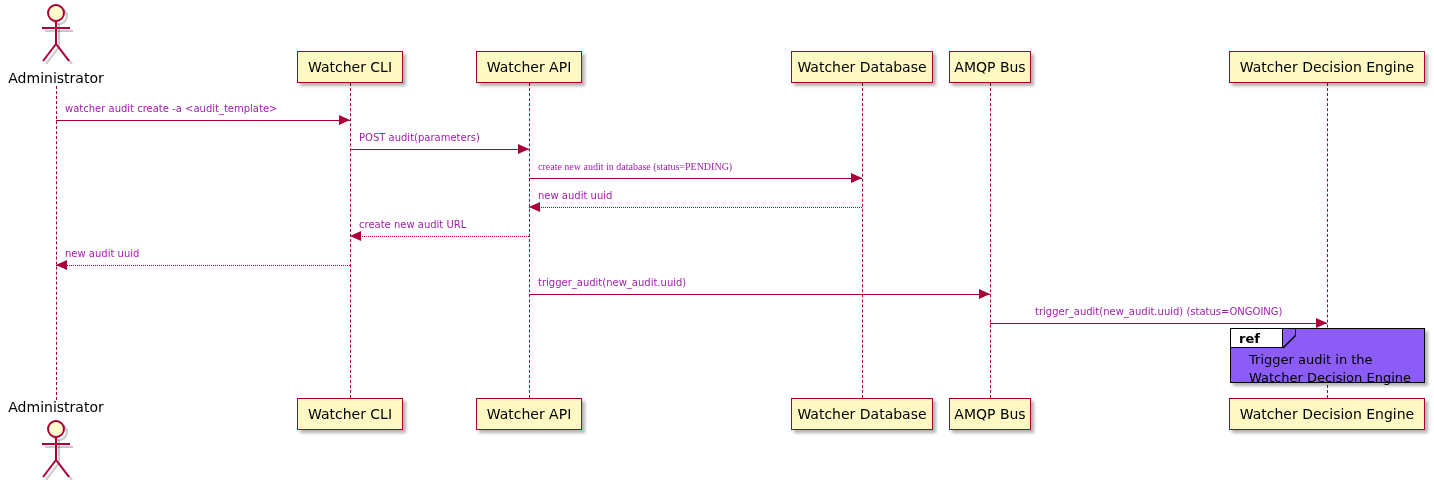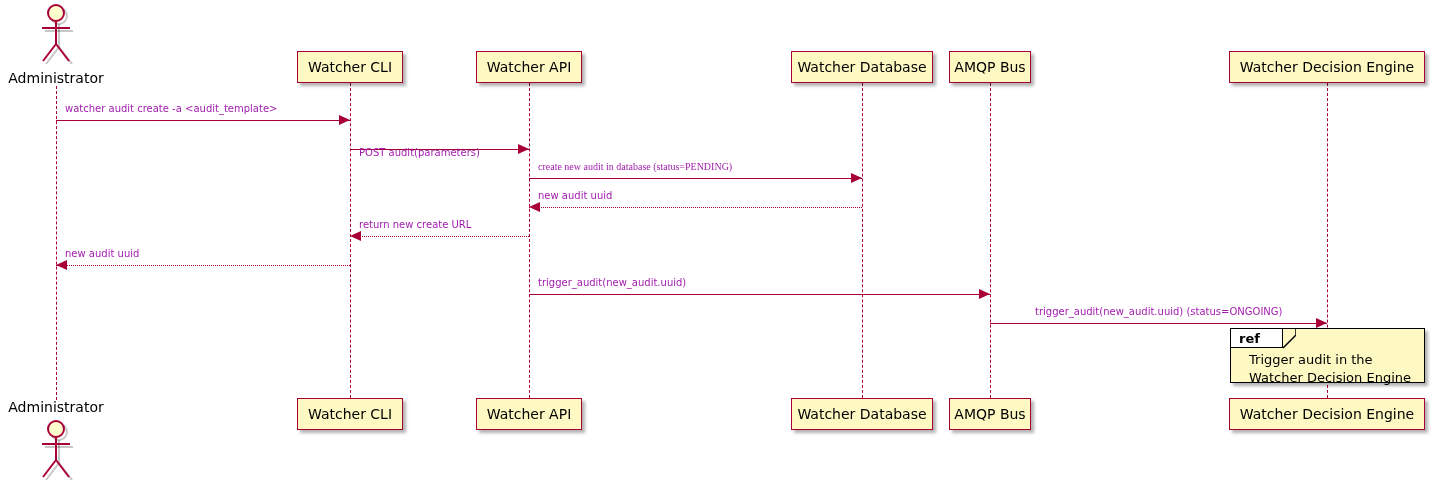--- a/index.html
+++ b/index.html
@@ -66,21 +66,21 @@
     line-height: 1;
   }
   .arrowhead {
     position: absolute;
     width: 0;
     height: 0;
   }
   .refbox {
     position: absolute;
     box-sizing: border-box;
-    background: #fef9c3;
+    background: #8b5cf6;
     border: 1.5px solid #000000;
     box-shadow: 3px 3px 3px rgba(0,0,0,0.30);
   }
   .ref-tab {
     position: absolute;
     left: 0;
     top: 0;
     height: 19px;
     box-sizing: border-box;
     background: #FFFFFF;
@@ -157,30 +157,30 @@
     <div class="pbox" style="left: 790.6px; top: 398px; width: 142.8px; height: 32px;">Watcher Database</div>
     <div class="pbox" style="left: 948.8px; top: 51px; width: 82.4px; height: 32px;">AMQP Bus</div>
     <div class="pbox" style="left: 948.8px; top: 398px; width: 82.4px; height: 32px;">AMQP Bus</div>
     <div class="pbox" style="left: 1229.17px; top: 51px; width: 195.65px; height: 32px;">Watcher Decision Engine</div>
     <div class="pbox" style="left: 1229.17px; top: 398px; width: 195.65px; height: 32px;">Watcher Decision Engine</div>
     <div class="msg-line" style="left: 56px; top: 120px; width: 294px;"></div>
     <div class="arrowhead" style="left: 339px; top: 115px; border-top: 5px solid transparent; border-bottom: 5px solid transparent; border-left: 11px solid rgb(168, 0, 54);"></div>
     <div class="msg-label" style="left: 65px; top: 104px;">watcher audit create -a &lt;audit_template&gt;</div>
     <div class="msg-line" style="left: 350px; top: 149px; width: 179px;"></div>
     <div class="arrowhead" style="left: 518px; top: 144px; border-top: 5px solid transparent; border-bottom: 5px solid transparent; border-left: 11px solid rgb(168, 0, 54);"></div>
-    <div class="msg-label" style="left: 359px; top: 148px;">POST audit(parameters)</div>
+    <div class="msg-label" style="left: 359px; top: 133px;">POST audit(parameters)</div>
     <div class="msg-line" style="left: 529px; top: 178px; width: 333px;"></div>
     <div class="arrowhead" style="left: 851px; top: 173px; border-top: 5px solid transparent; border-bottom: 5px solid transparent; border-left: 11px solid rgb(168, 0, 54);"></div>
     <div class="msg-label" style="left: 538px; top: 162px; font-family: Liberation Serif, serif;">create new audit in database (status=PENDING)</div>
     <div class="msg-line dotted" style="left: 529px; top: 207px; width: 333px;"></div>
     <div class="arrowhead" style="left: 529px; top: 202px; border-top: 5px solid transparent; border-bottom: 5px solid transparent; border-right: 11px solid rgb(168, 0, 54);"></div>
     <div class="msg-label" style="left: 538px; top: 191px;">new audit uuid</div>
     <div class="msg-line dotted" style="left: 350px; top: 236px; width: 179px;"></div>
     <div class="arrowhead" style="left: 350px; top: 231px; border-top: 5px solid transparent; border-bottom: 5px solid transparent; border-right: 11px solid rgb(168, 0, 54);"></div>
-    <div class="msg-label" style="left: 359px; top: 220px;">return new create URL</div>
+    <div class="msg-label" style="left: 359px; top: 220px;">create new audit URL</div>
     <div class="msg-line dotted" style="left: 56px; top: 265px; width: 294px;"></div>
     <div class="arrowhead" style="left: 56px; top: 260px; border-top: 5px solid transparent; border-bottom: 5px solid transparent; border-right: 11px solid rgb(168, 0, 54);"></div>
     <div class="msg-label" style="left: 65px; top: 249px;">new audit uuid</div>
     <div class="msg-line" style="left: 529px; top: 294px; width: 461px;"></div>
     <div class="arrowhead" style="left: 979px; top: 289px; border-top: 5px solid transparent; border-bottom: 5px solid transparent; border-left: 11px solid rgb(168, 0, 54);"></div>
     <div class="msg-label" style="left: 538px; top: 278px;">trigger_audit(new_audit.uuid)</div>
     <div class="msg-line" style="left: 990px; top: 323px; width: 337px;"></div>
     <div class="arrowhead" style="left: 1316px; top: 318px; border-top: 5px solid transparent; border-bottom: 5px solid transparent; border-left: 11px solid rgb(168, 0, 54);"></div>
     <div class="msg-label" style="left: 999px; top: 307px; margin-left: 36px;">trigger_audit(new_audit.uuid) (status=ONGOING)</div>
     <div class="refbox" style="left: 1230px; top: 328px; width: 195px; height: 55px;">

